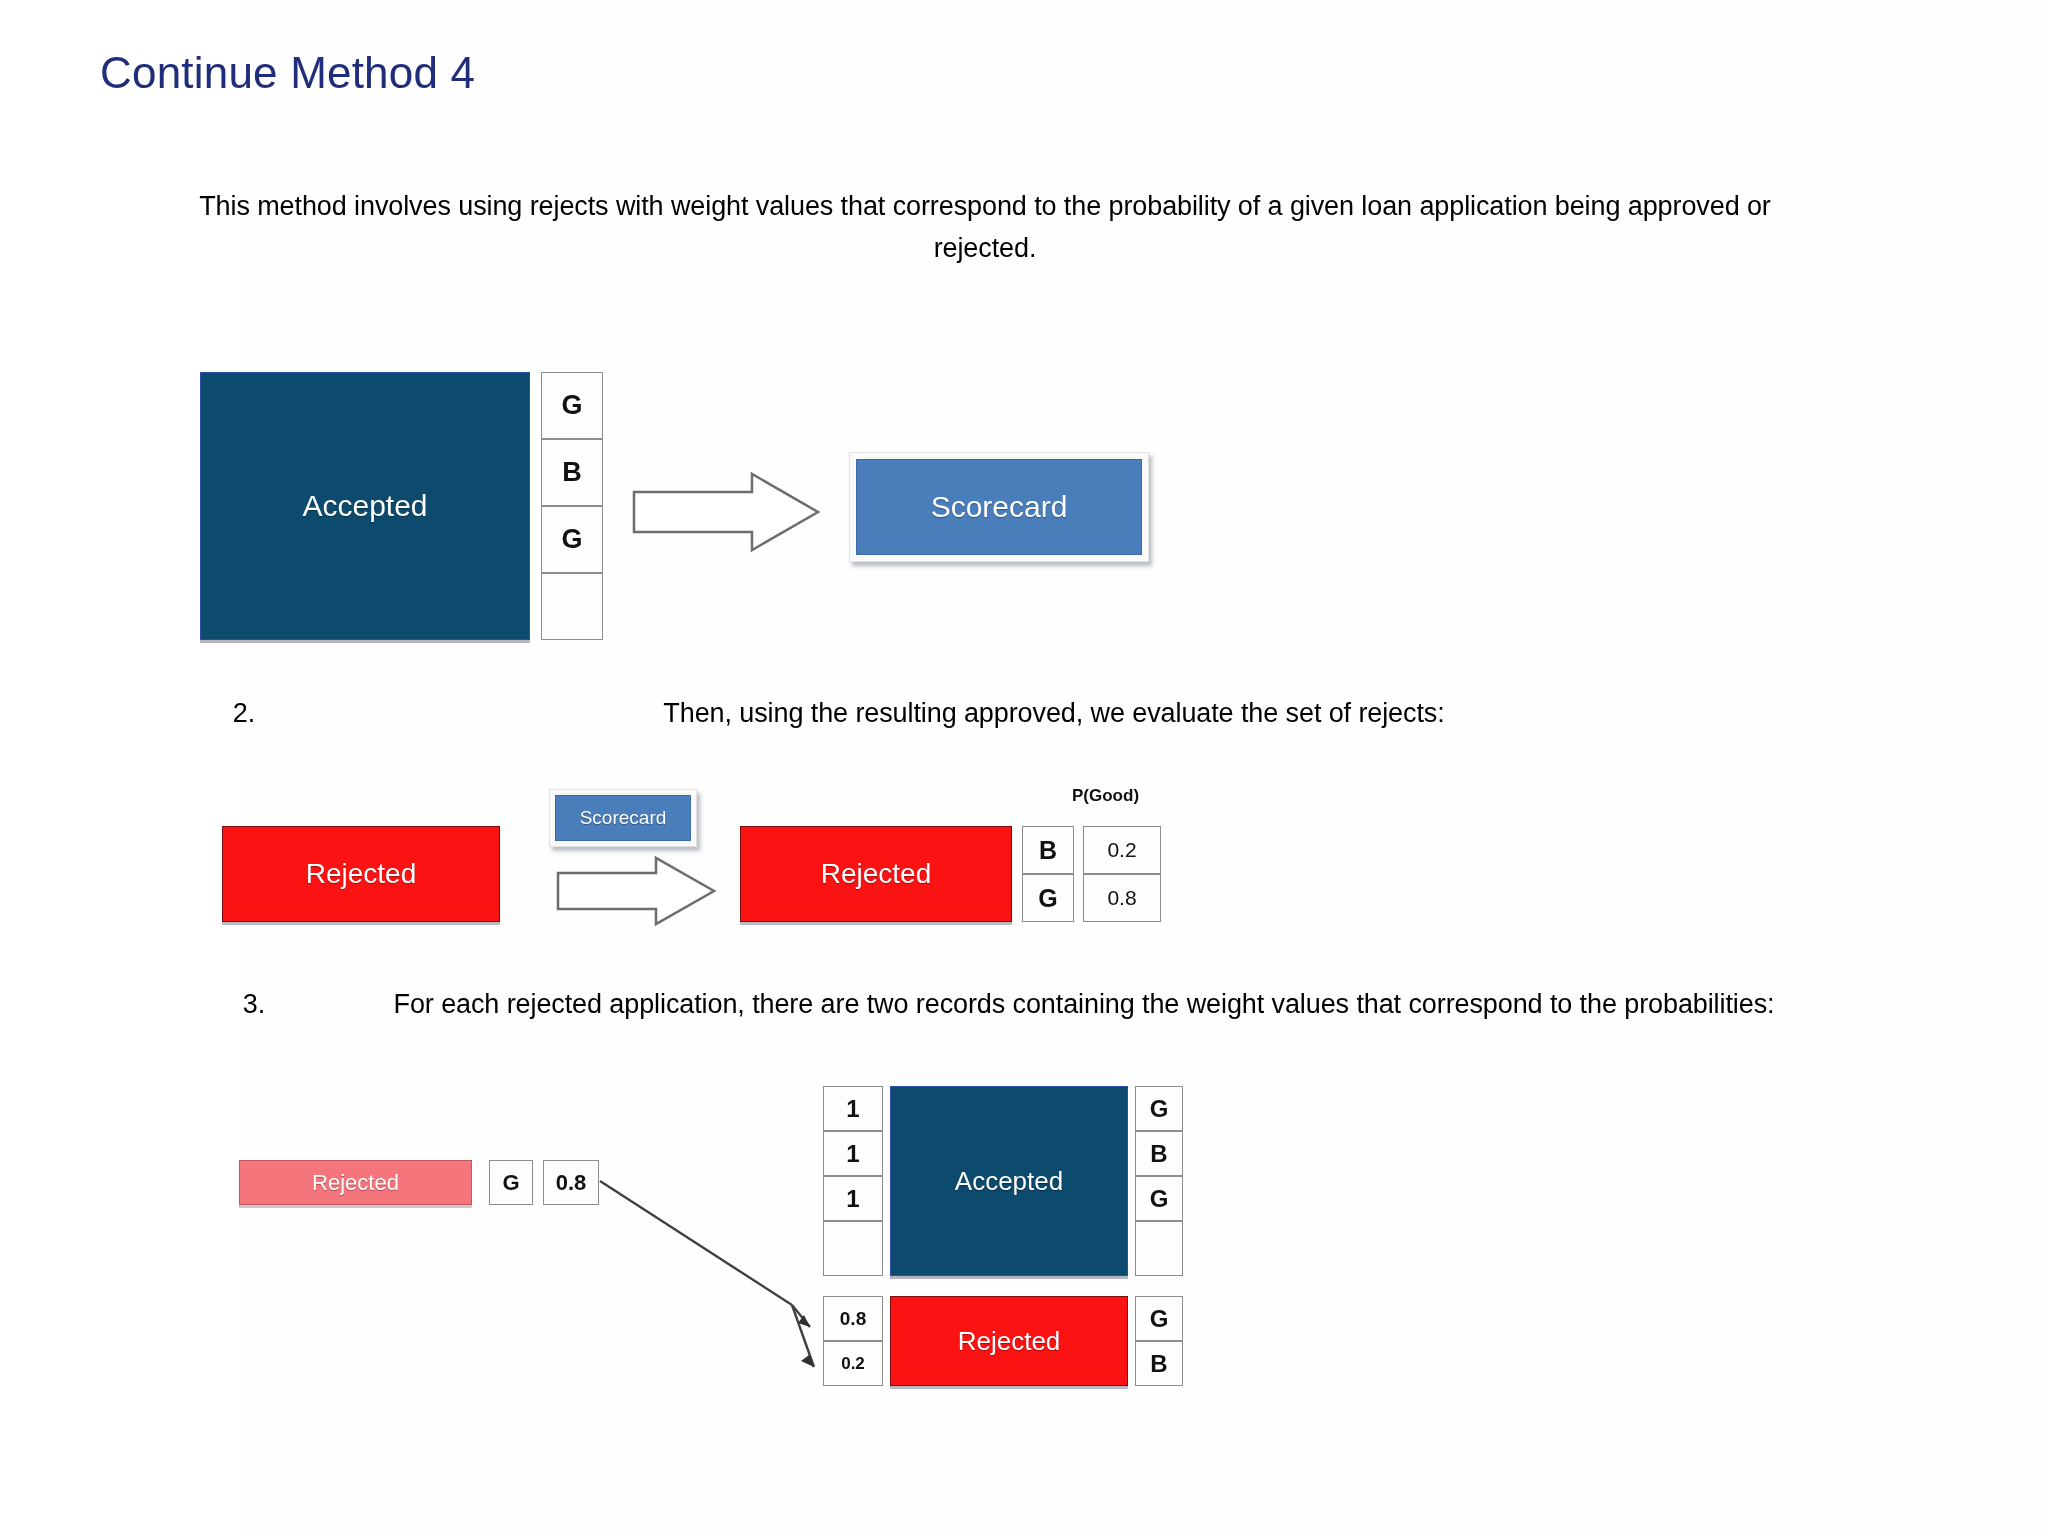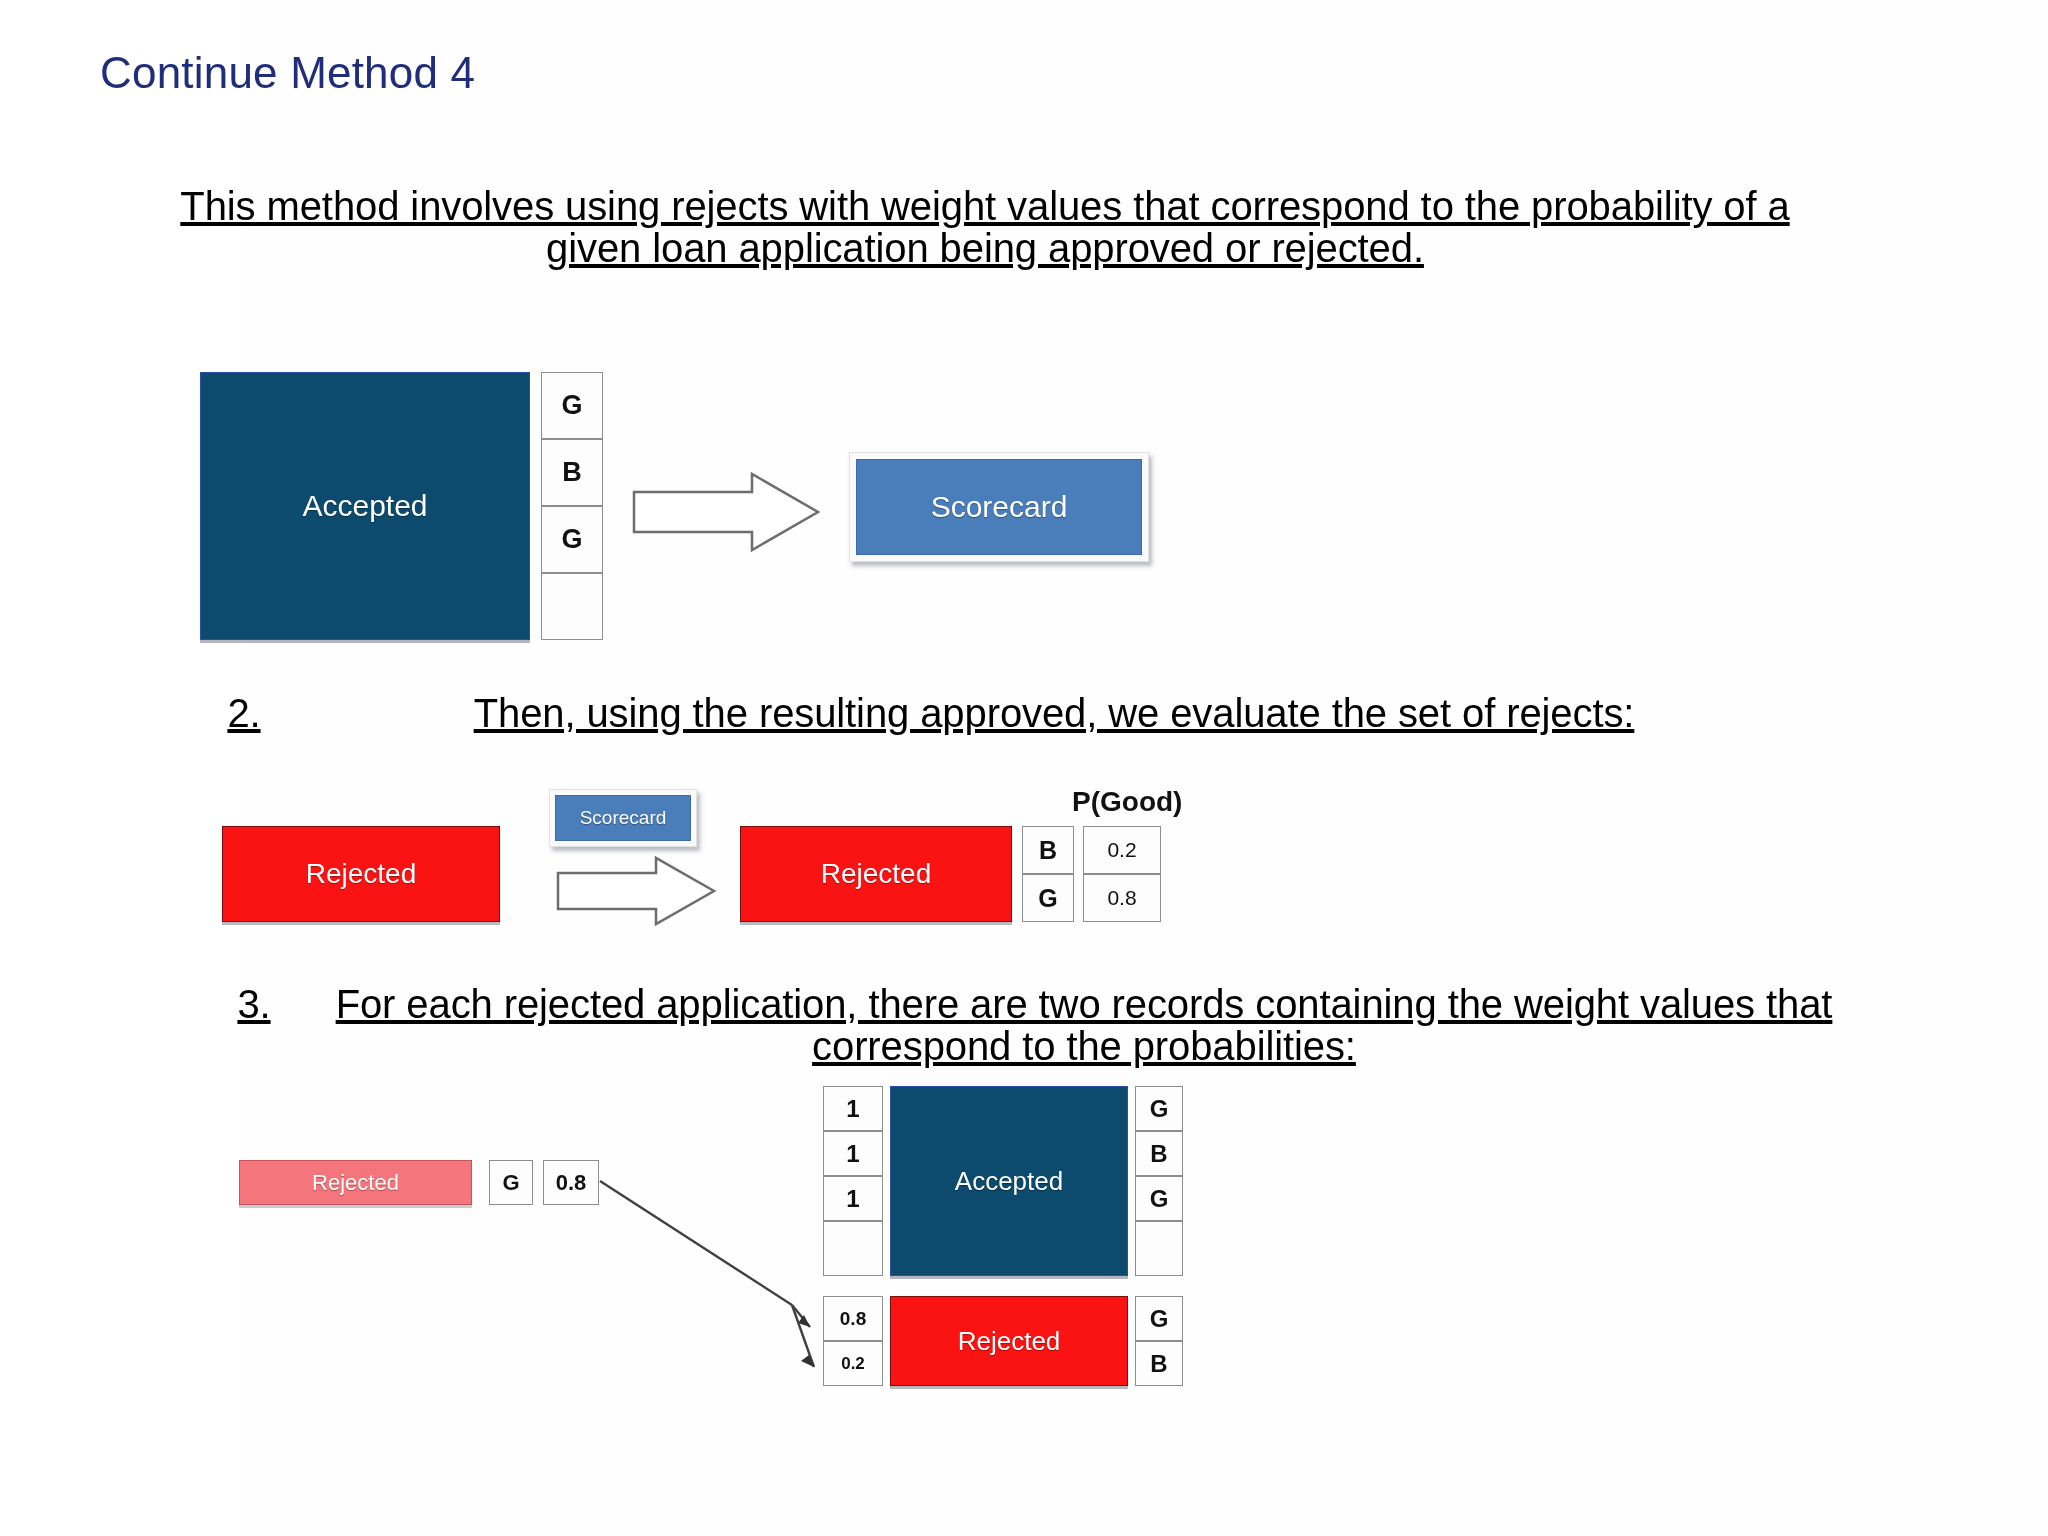--- a/index.html
+++ b/index.html
@@ -38,24 +38,23 @@
     top: 48px;
     font-size: 44px;
     color: #1f2d7a;
     letter-spacing: 0.2px;
     white-space: nowrap;
   }
 
   .para {
     position: absolute;
     color: #000000;
-    font-size: 40px;
+    font-size: 27px;
     line-height: 42px;
     letter-spacing: -0.1px;
-    text-decoration: underline;
   }
   .para-intro { left: 175px; top: 185px; width: 1620px; }
   .para-step1 { left: 175px; top: 310px; width: 1650px; }
   .para-step2 { left: 214px; top: 692px; width: 1620px; }
   .para-step3 { left: 224px; top: 983px; width: 1660px; }
   .step-row { display: flex; }
   .step-num { width: 60px; flex: 0 0 60px; }
   .step-txt { flex: 1; }
 
   
@@ -118,21 +117,21 @@
     justify-content: center;
     color: #ffffff;
     text-shadow: 0 1px 1px rgba(0,0,0,.35);
   }
 
   .arrow-svg { position: absolute; overflow: visible; }
   .label-pgood {
     position: absolute;
     color: #111111;
     font-weight: bold;
-    font-size: 28px;
+    font-size: 17px;
     white-space: nowrap;
   }
 </style>
 </head>
 <body>
 
 <div class="slide">
 
   <div class="tonal-band"></div>
 

